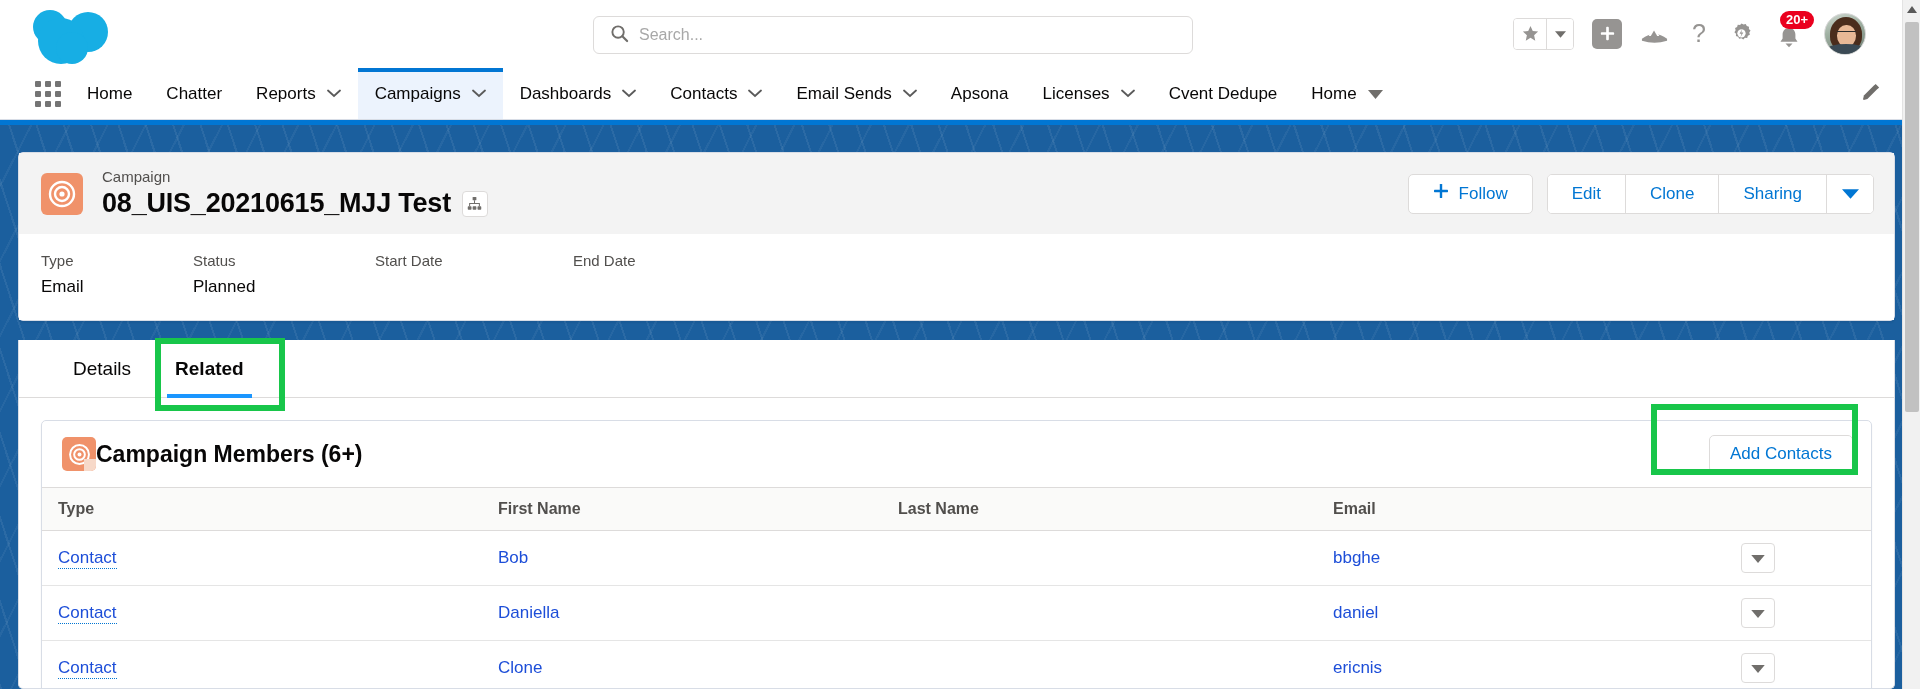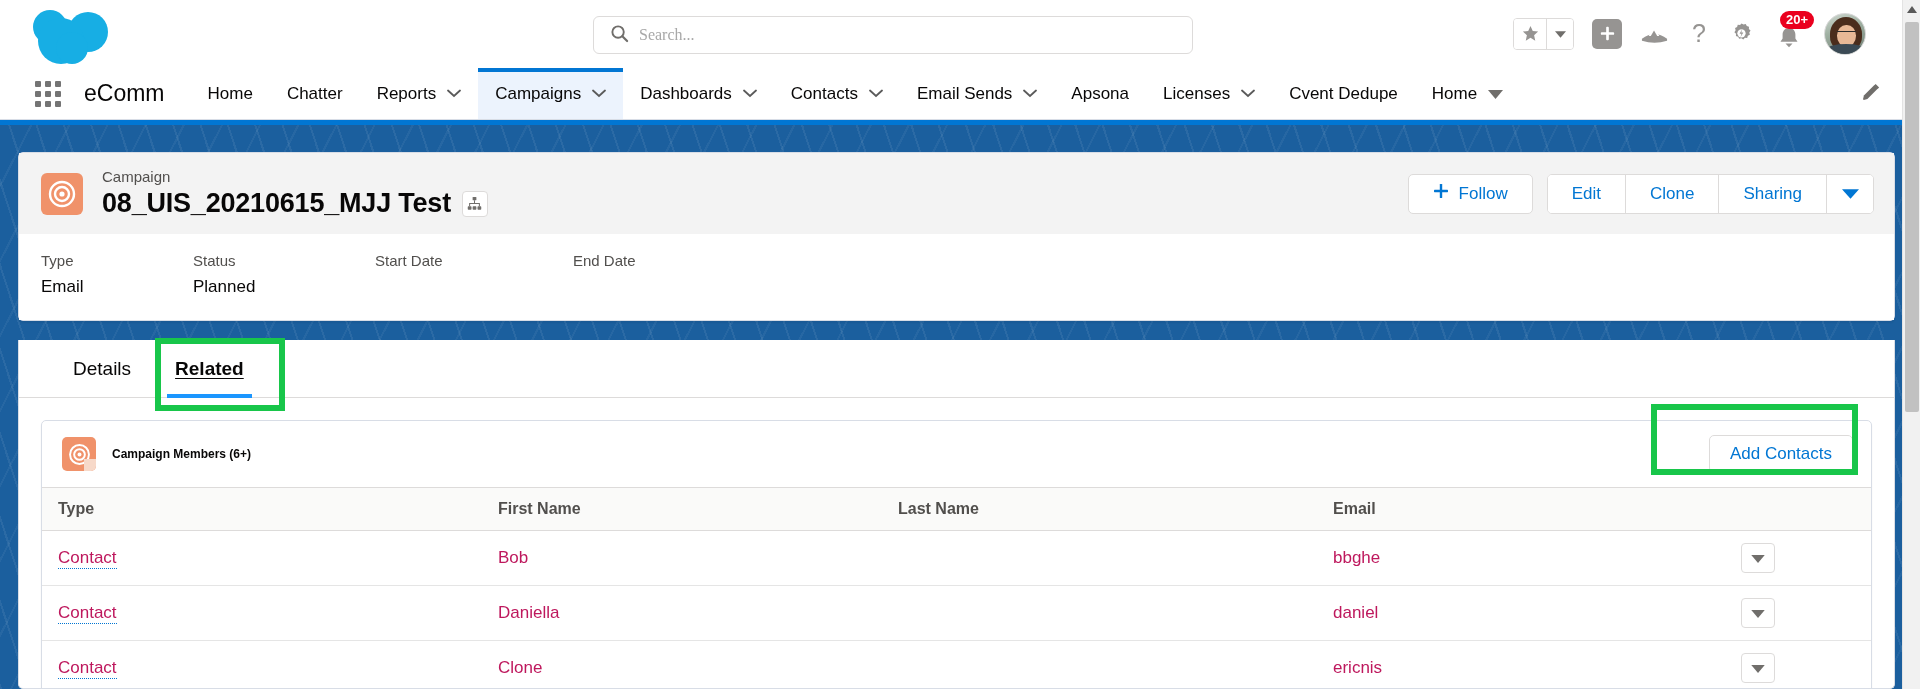--- a/index.html
+++ b/index.html
@@ -25,21 +25,21 @@
   .cloud-logo .c4 { width:32px; height:32px; left:24px; top:28px; }
 
   .search-wrap { position:absolute; left:593px; top:16px; width:600px; }
   .search-box {
     height:38px; border:1px solid #dddbda; border-radius:6px; background:#fff;
     display:flex; align-items:center; padding-left:16px;
   }
   .search-box svg { flex:0 0 auto; }
   .search-input {
     border:none; outline:none; background:transparent; flex:1;
-    font-family:Liberation Serif, serif; font-size:16px; color:#514f4d;
+    font-family:Liberation Sans, sans-serif; font-size:16px; color:#514f4d;
     padding-left:10px;
   }
   .search-input::placeholder { color:#a8a8a8; }
 
   .header-right { margin-left:auto; display:flex; align-items:center; gap:18px; padding-right:34px;}
   .fav-group { display:flex; height:32px; border:1px solid #dddbda; border-radius:4px; overflow:hidden; }
   .fav-btn { width:32px; display:flex; align-items:center; justify-content:center; background:#fff; }
   .fav-div { width:1px; background:#dddbda; }
   .fav-caret { width:26px; display:flex; align-items:center; justify-content:center; background:#fff; }
   .icon-btn { display:flex; align-items:center; justify-content:center; cursor:pointer; position:relative; }
@@ -146,55 +146,55 @@
   .tabs-card {
     position:absolute; left:18px; right:25px; top:340px; bottom:0;
     background:#fff; border:1px solid #d8dde6; border-top:none; border-radius:0 0 5px 5px; z-index:4;
     overflow:hidden;
   }
   .tabs-row { display:flex; align-items:stretch; height:58px; padding-left:32px; border-bottom:1px solid #dddbda; position:relative; }
   .tab {
     display:flex; align-items:center; padding:0 22px; font-size:19px; color:#080707;
     position:relative; cursor:pointer;
   }
-  .tab.active { font-weight:bold; text-decoration:underline; text-underline-offset:3px; }
+  .tab.active { font-weight:bold; text-underline-offset:3px; }
   .tab.active::after {
     content:""; position:absolute; left:14px; right:14px; bottom:-1px; height:4px; background:#1b96ff;
   }
 
   
   .related-card {
     margin:22px 22px 0 22px; border:1px solid #d8dde6; border-radius:5px; background:#fff;
     box-shadow:0 2px 2px rgba(0,0,0,0.05); overflow:hidden;
   }
   .rl-header { display:flex; align-items:center; padding:14px 18px 14px 20px; }
   .rl-icon {
     width:34px; height:34px; border-radius:5px; background:#f0926a;
     display:flex; align-items:center; justify-content:center; flex:0 0 auto; position:relative;
   }
   .rl-icon .corner { position:absolute; right:0; bottom:0; width:12px; height:12px; background:#f7d9c9; border-radius:0 0 5px 0; }
-  .rl-title { font-size:12px; font-weight:bold; color:#080707; padding-left:16px; }
+  .rl-title { font-size:23px; font-weight:bold; color:#080707; }
   .rl-action { margin-left:auto; }
   .btn-sm {
     height:38px; border:1px solid #dddbda; border-radius:5px; background:#fff;
     color:#0176d3; font-size:17px; font-family:"Liberation Sans",sans-serif;
     display:flex; align-items:center; justify-content:center; padding:0 20px; cursor:pointer; white-space:nowrap;
   }
 
   table.rl-table { width:100%; border-collapse:collapse; table-layout:fixed; }
   table.rl-table th {
     background:#fafaf9; text-align:left; font-size:16px; font-weight:bold; color:#514f4d;
     padding:12px 0 12px 16px; border-top:1px solid #dddbda; border-bottom:1px solid #dddbda;
     white-space:nowrap; overflow:hidden;
   }
   table.rl-table td {
     padding:12px 0 12px 16px; font-size:17px; border-bottom:1px solid #e5e5e5;
     white-space:nowrap; overflow:hidden; text-overflow:clip; height:48px;
   }
-  .cell-link { color:#be185d; cursor:pointer;text-align:center; }
+  .cell-link { color:#1d4ed8; cursor:pointer;text-align:center; }
   .cell-link.dotted { border-bottom:1px dotted #0176d3; padding-bottom:1px; }
   .col-type { width:440px; }
   .col-first { width:400px; }
   .col-last { width:435px; }
   .col-email { width:380px; }
   .col-act { width:auto; }
   td.act-cell { padding-left:0; text-align:left; }
   .row-caret {
     width:34px; height:30px; border:1px solid #dddbda; border-radius:4px; background:#fff;
     display:flex; align-items:center; justify-content:center; cursor:pointer; margin-left:28px;
@@ -318,21 +318,20 @@
           <span></span>
         <span></span>
           <span></span>
           <span></span>
         <span></span>
           <span></span>
           <span></span>
       </div>
     </div>
 
-    <div class="app-name">eComm</div>
 
     <div class="nav-items">
 
       <div class="nav-item">
         <span>Home</span>
       </div>
 
       <div class="nav-item">
         <span>Chatter</span>
       </div>

